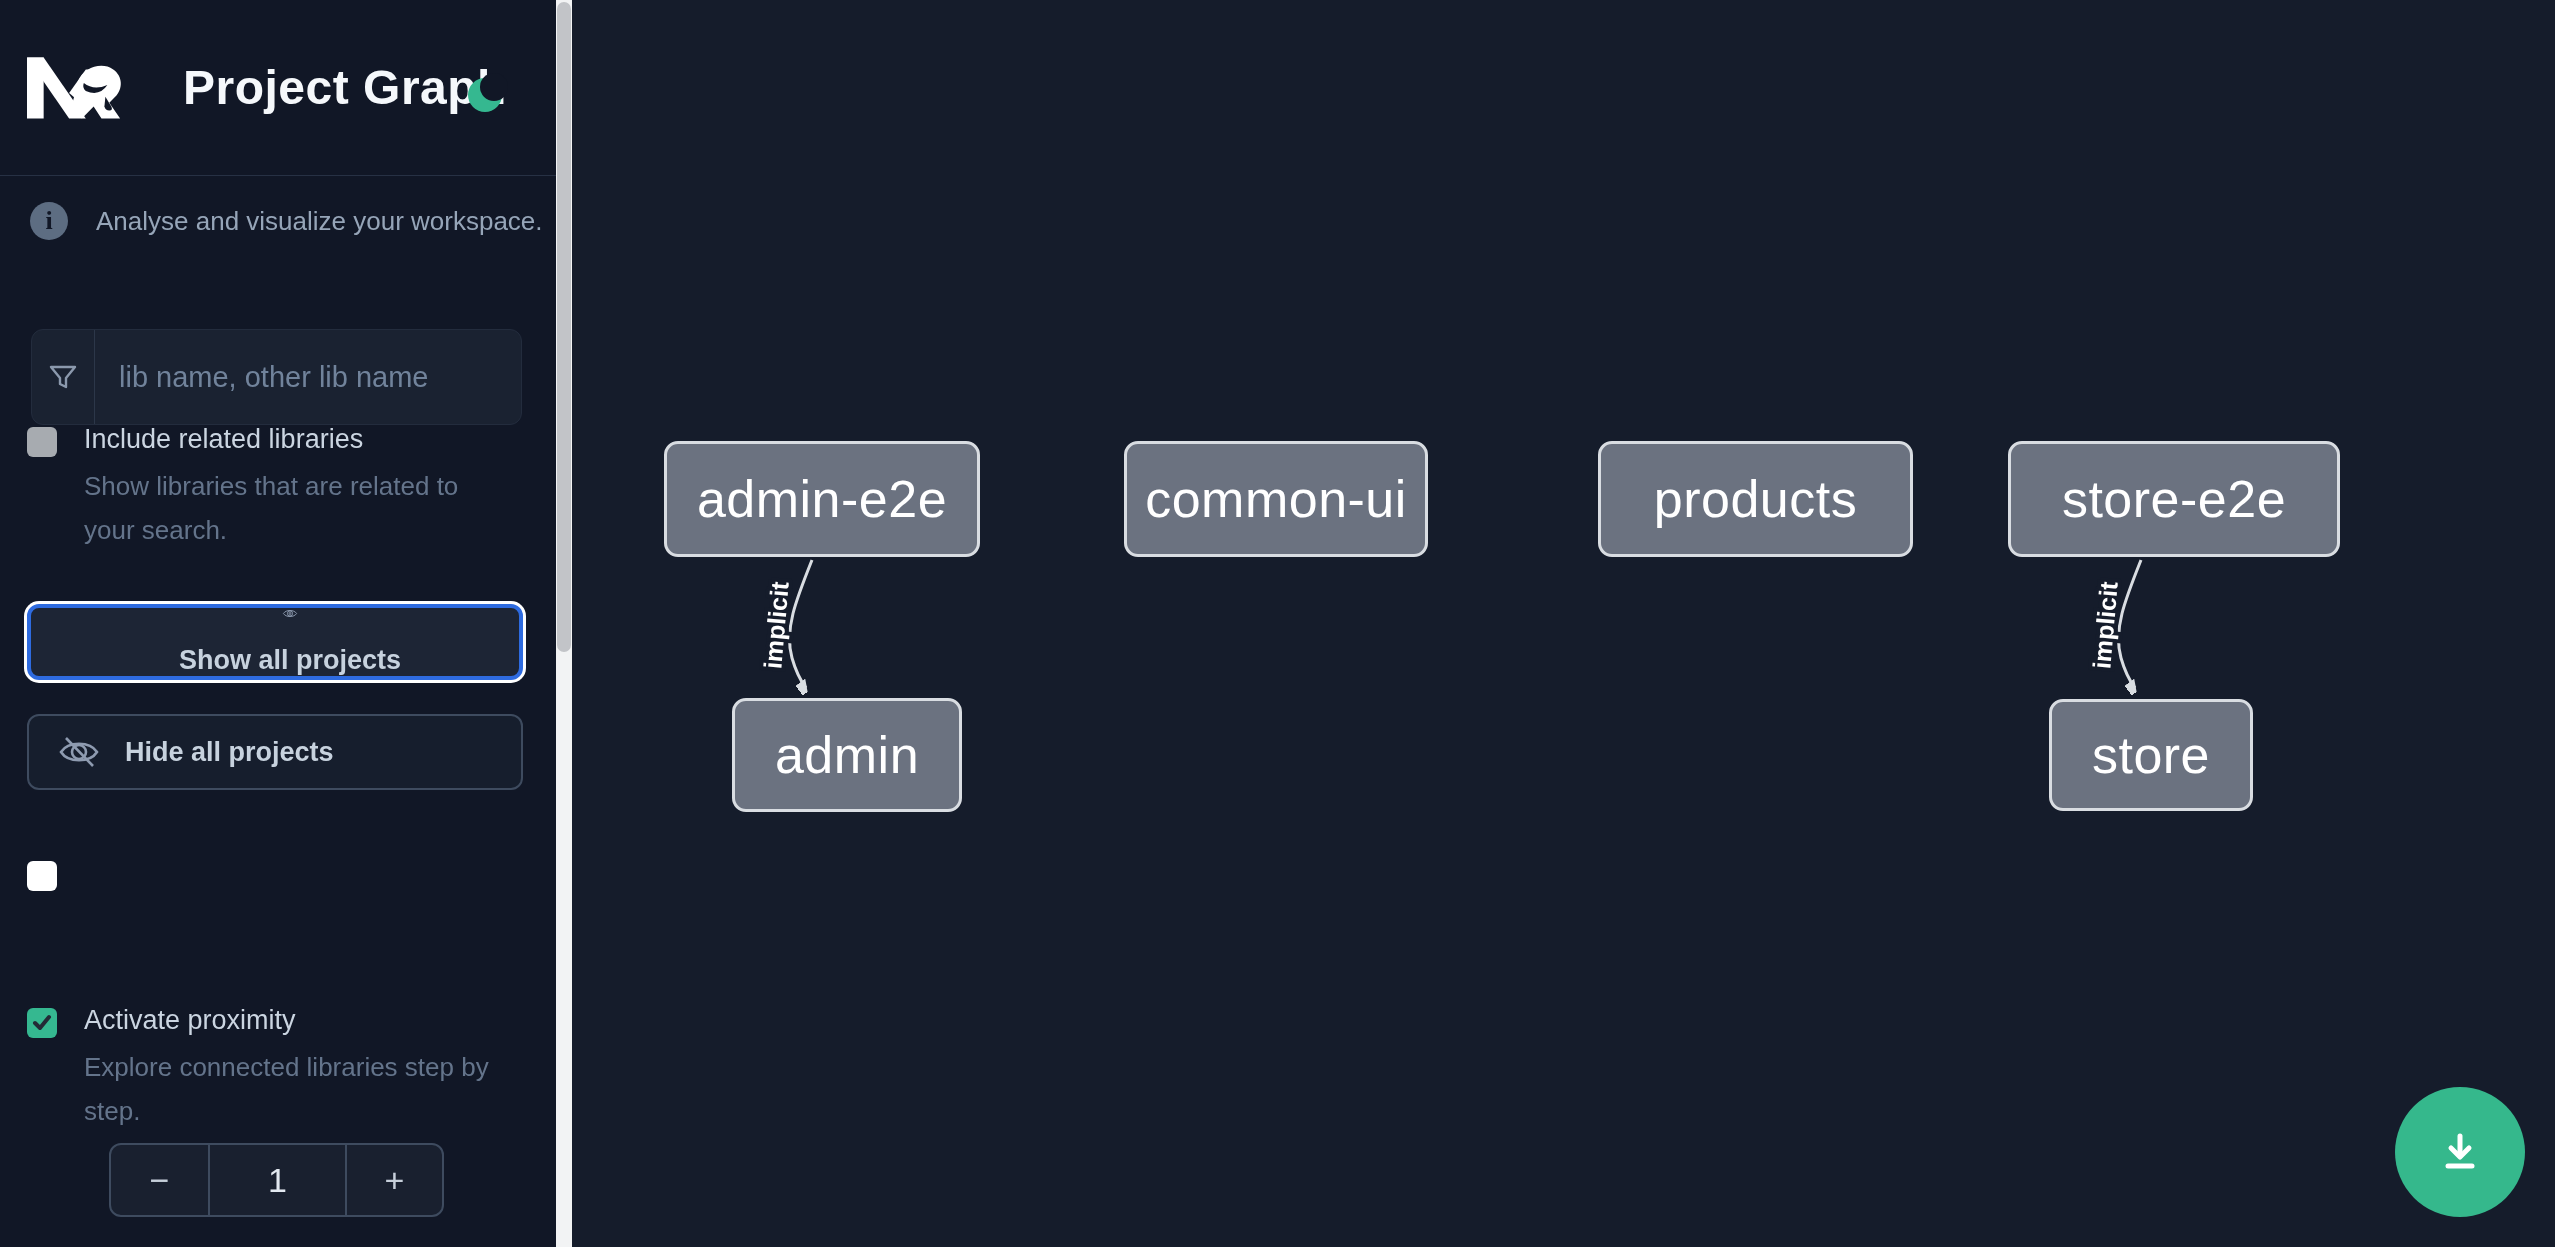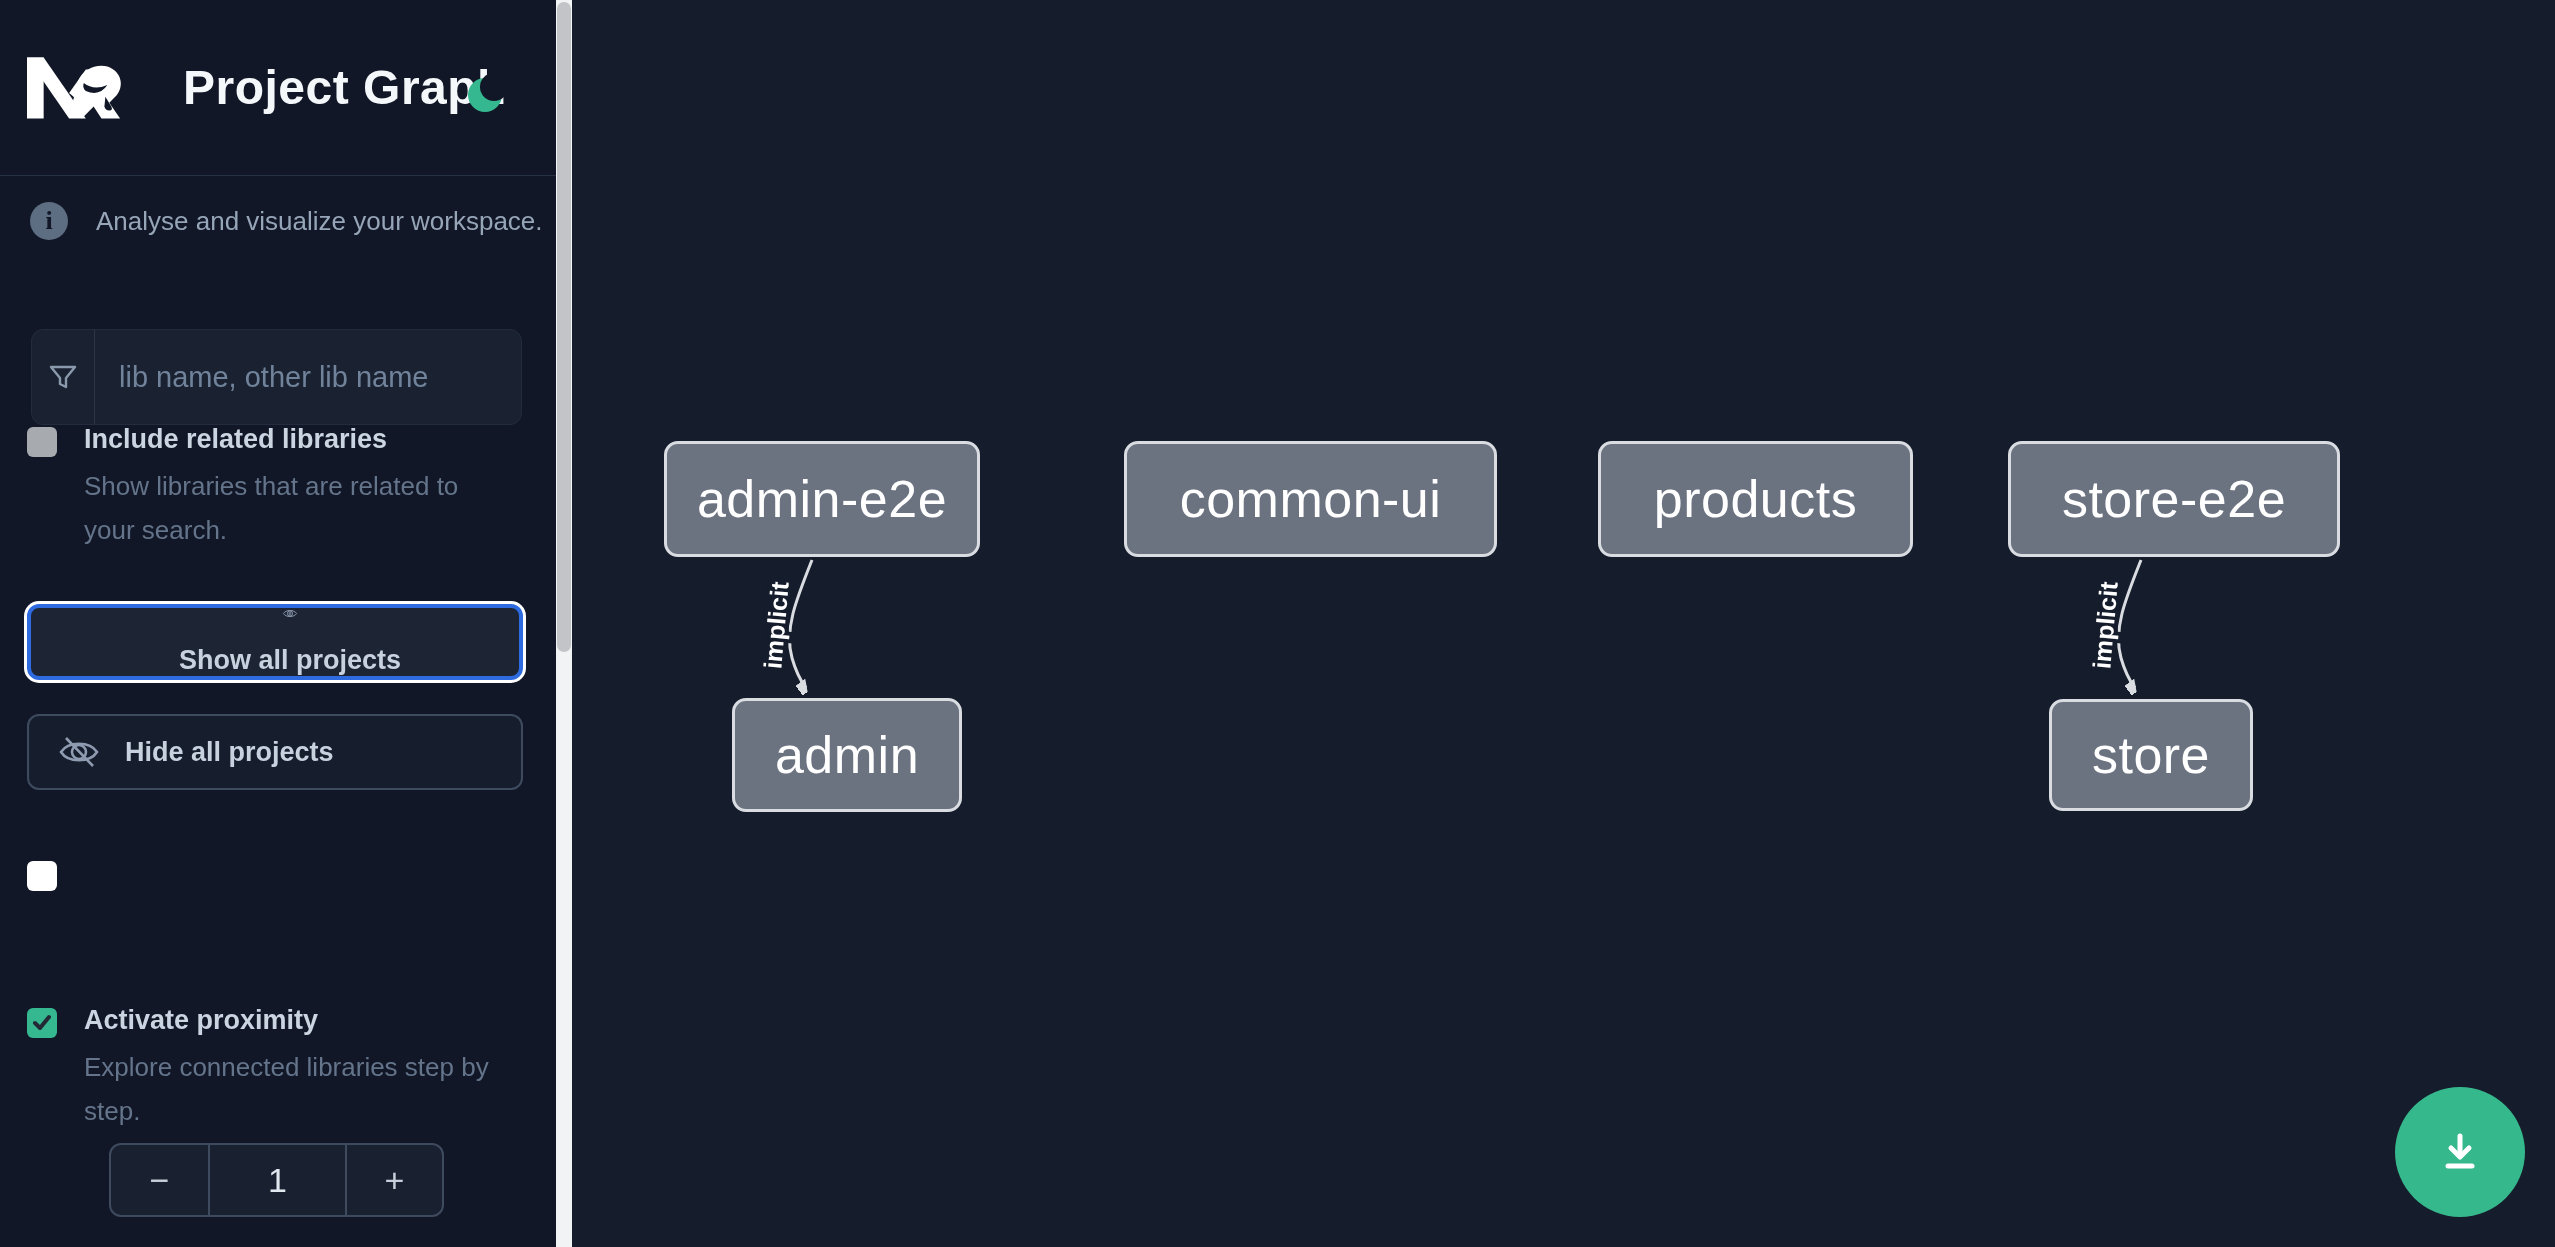--- a/index.html
+++ b/index.html
@@ -21,21 +21,21 @@
   #funnel-cell { width:63px; display:flex; align-items:center; justify-content:center; border-right:1px solid #2c3749; }
   #search-input { flex:1; background:transparent; border:none; outline:none; padding:0 24px; font-size:29px; color:#d7dfea; font-family:"Liberation Sans",sans-serif; }
   #search-input::placeholder { color:#71839b; }
 
   .toggle-row { position:absolute; left:27px; display:flex; align-items:flex-start; gap:27px; }
   .cb { width:30px; height:30px; border-radius:6px; flex:none; margin-top:3px; display:flex; align-items:center; justify-content:center; cursor:pointer; }
   .cb-gray { background:#a7abb0; }
   .cb-white { background:#ffffff; }
   .cb-green { background:#35b890; }
   .toggle-text { width:428px; }
-  .toggle-label { font-size:27px; font-weight:700; color:#cbd5e1; margin-bottom:9px; }
+  .toggle-label { font-size:27px; font-weight:400; color:#cbd5e1; margin-bottom:9px; }
   .toggle-desc { font-size:26px; color:#64748b; line-height:44px; }
 
   .sb-btn { position:absolute; left:27px; width:496px; height:76px; border-radius:12px; background:#161e2d; border:2px solid #3e4b5f; display:flex; align-items:center; gap:26px; padding-left:30px; cursor:pointer; }
   .sb-btn.focused { background:#1d2535; border:4px solid #2e6be0; box-shadow:0 0 0 3px #ffffff;flex-direction:column; }
   .sb-btn-label { font-size:27px; font-weight:600; color:#c7d2de; }
 
   #stepper { position:absolute; left:109px; top:1143px; width:335px; height:74px; border:2px solid #3e4b5f; border-radius:12px; background:#19202f; display:flex; }
   .step-cell { display:flex; align-items:center; justify-content:center; font-size:34px; color:#c6cfda; background:transparent; border:none; cursor:pointer; font-family:"Liberation Sans",sans-serif; }
   #step-dec { width:97px; }
   #step-val { width:139px; border-left:2px solid #3e4b5f; border-right:2px solid #3e4b5f; color:#e2e8f0; cursor:default; }
@@ -158,21 +158,21 @@
         <path d="M 240 560 C 224 600 212 630 220 658 C 224 672 228 680 234 688" marker-end="url(#arrow)"></path>
         <path d="M 1569 560 C 1553 600 1541 630 1549 658 C 1553 672 1557 680 1563 688" marker-end="url(#arrow)"></path>
       </g>
       <g font-size="25" font-weight="600" font-family="Liberation Sans, sans-serif" fill="#ffffff" stroke="#151c2b" stroke-width="8" paint-order="stroke" text-anchor="middle">
         <text transform="translate(213,626) rotate(-85)">implicit</text>
         <text transform="translate(1542,626) rotate(-85)">implicit</text>
       </g>
     </svg>
 
     <div class="node" style="left:92px;  top:441px; width:316px; height:116px;">admin-e2e</div>
-    <div class="node" style="left:552px; top:441px; width:373px; height:116px;">common-ui</div>
+    <div class="node" style="left:552px; top:441px; width:304px; height:116px;">common-ui</div>
     <div class="node" style="left:1026px;top:441px; width:315px; height:116px;">products</div>
     <div class="node" style="left:1436px;top:441px; width:332px; height:116px;">store-e2e</div>
     <div class="node" style="left:160px; top:698px; width:230px; height:114px;">admin</div>
     <div class="node" style="left:1468px;top:699px; width:204px; height:112px;margin-left:9px;">store</div>
 
     <button id="fab">
       <svg width="56" height="56" viewBox="0 0 56 56" fill="none" stroke="#ffffff" stroke-width="5" stroke-linecap="round" stroke-linejoin="round">
         <line x1="28" y1="12" x2="28" y2="32"></line>
         <polyline points="19,24 28,33 37,24"></polyline>
         <line x1="16" y1="42" x2="40" y2="42"></line>

